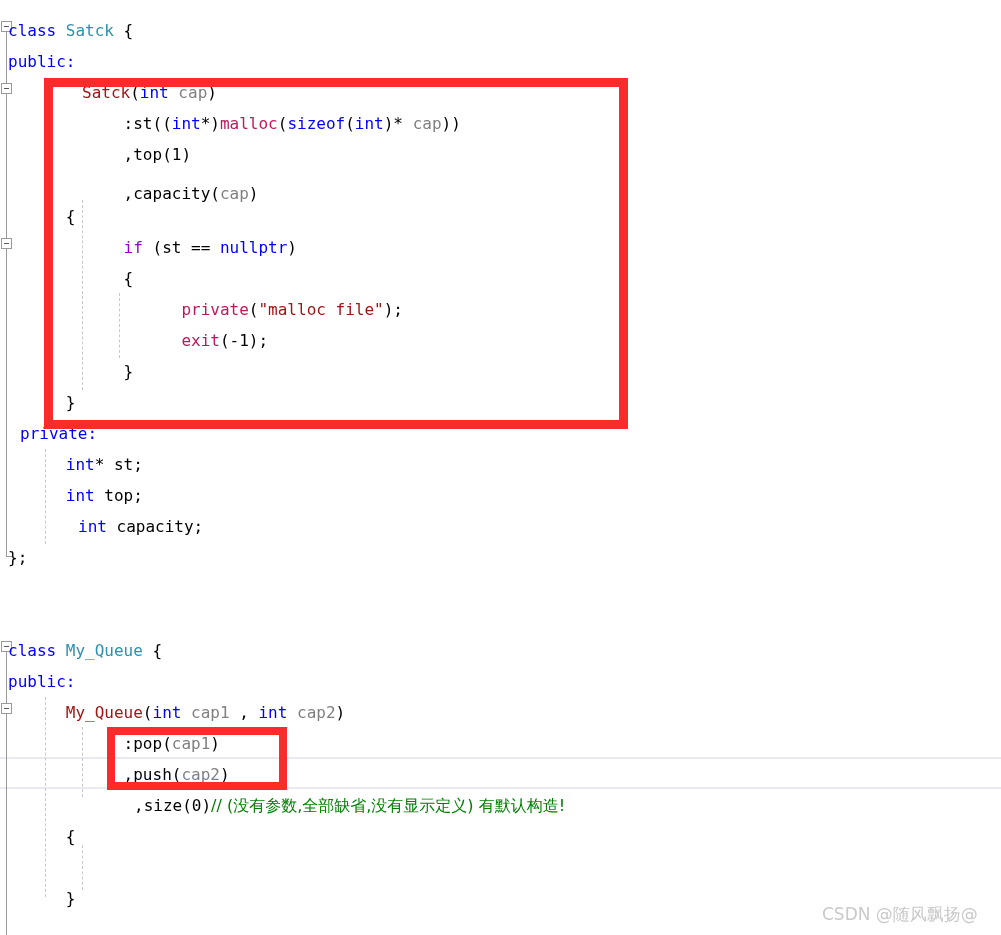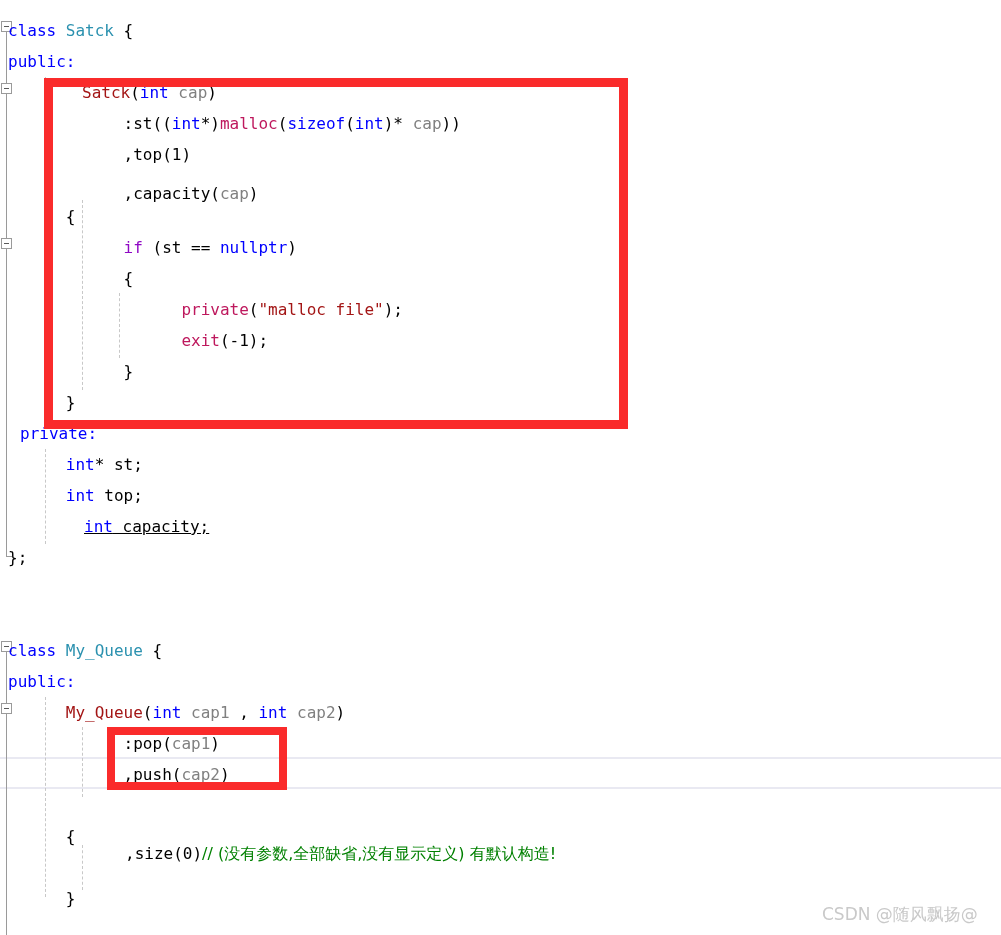--- a/index.html
+++ b/index.html
@@ -165,28 +165,28 @@
       <div class="line" style="top: 201px; left: 65.8px;"><span class="t-plain">{</span></div>
       <div class="line" style="top: 232px; left: 123.6px;"><span class="t-ctrl">if</span><span class="t-plain"> (st == </span><span class="t-lit">nullptr</span><span class="t-plain">)</span></div>
       <div class="line" style="top: 263px; left: 123.6px;"><span class="t-plain">{</span></div>
       <div class="line" style="top: 294px; left: 181.4px;"><span class="t-call">private</span><span class="t-plain">(</span><span class="t-str">"malloc file"</span><span class="t-plain">);</span></div>
       <div class="line" style="top: 325px; left: 181.4px;"><span class="t-call">exit</span><span class="t-plain">(-1);</span></div>
       <div class="line" style="top: 356px; left: 123.6px;"><span class="t-plain">}</span></div>
       <div class="line" style="top: 387px; left: 65.8px;"><span class="t-plain">}</span></div>
       <div class="line" style="top: 418px; left: 20px;"><span class="t-key">private:</span></div>
       <div class="line" style="top: 449px; left: 65.8px;"><span class="t-key">int</span><span class="t-plain">* st;</span></div>
       <div class="line" style="top: 480px; left: 65.8px;"><span class="t-key">int</span><span class="t-plain"> top;</span></div>
-      <div class="line" style="top: 511px; left: 84px; text-decoration: underline;"><span class="t-key">int</span><span class="t-plain"> capacity;</span></div>
+      <div class="line" style="top: 511px; left: 78px;"><span class="t-key">int</span><span class="t-plain"> capacity;</span></div>
       <div class="line" style="top: 542px; left: 8px;"><span class="t-plain">};</span></div>
       <div class="line" style="top: 635px; left: 8px;"><span class="t-key">class </span><span class="t-type">My_Queue</span><span class="t-plain"> {</span></div>
       <div class="line" style="top: 666px; left: 8px;"><span class="t-key">public:</span></div>
       <div class="line" style="top: 697px; left: 65.8px;"><span class="t-func">My_Queue</span><span class="t-plain">(</span><span class="t-key">int</span><span class="t-plain"> </span><span class="t-param">cap1</span><span class="t-plain"> , </span><span class="t-key">int</span><span class="t-plain"> </span><span class="t-param">cap2</span><span class="t-plain">)</span></div>
       <div class="line" style="top: 728px; left: 123.6px;"><span class="t-plain">:pop(</span><span class="t-param">cap1</span><span class="t-plain">)</span></div>
       <div class="line" style="top: 759px; left: 123.6px;"><span class="t-plain">,push(</span><span class="t-param">cap2</span><span class="t-plain">)</span></div>
-      <div class="line" style="top: 790px; left: 125px; margin-top: 48px;"><span class="t-plain">,size(0)</span><span class="t-comment t-cjk">// (没有参数,全部缺省,没有显示定义) 有默认构造!</span></div>
+      <div class="line" style="top: 790px; left: 134px;"><span class="t-plain">,size(0)</span><span class="t-comment t-cjk">// (没有参数,全部缺省,没有显示定义) 有默认构造!</span></div>
       <div class="line" style="top: 821px; left: 65.8px;"><span class="t-plain">{</span></div>
       <div class="line" style="top: 883px; left: 65.8px;"><span class="t-plain">}</span></div>
     </div>
 
   <div id="annotations">
       <div class="annot-rect" style="left: 44px; top: 78px; width: 584px; height: 351px; border-color: rgb(250, 43, 43); border-width: 9px;"></div>
       <div class="annot-rect thin" style="left: 107px; top: 727px; width: 180px; height: 63px; border-color: rgb(250, 43, 43); border-width: 8px;"></div>
     </div>
 
   <div class="watermark" id="watermark" style="left: 822px; top: 903px;">CSDN @随风飘扬@</div>

